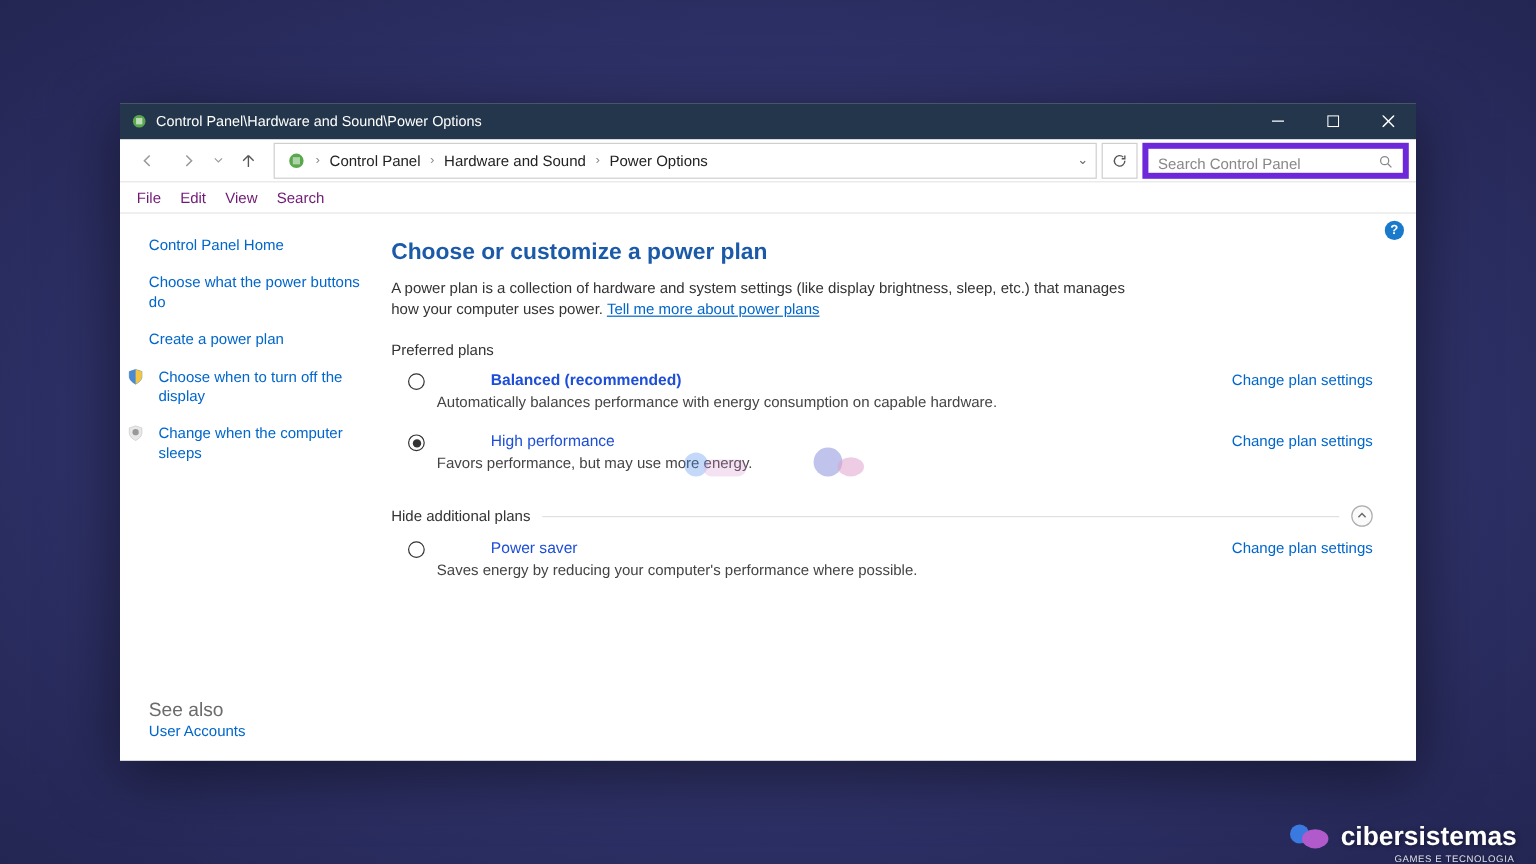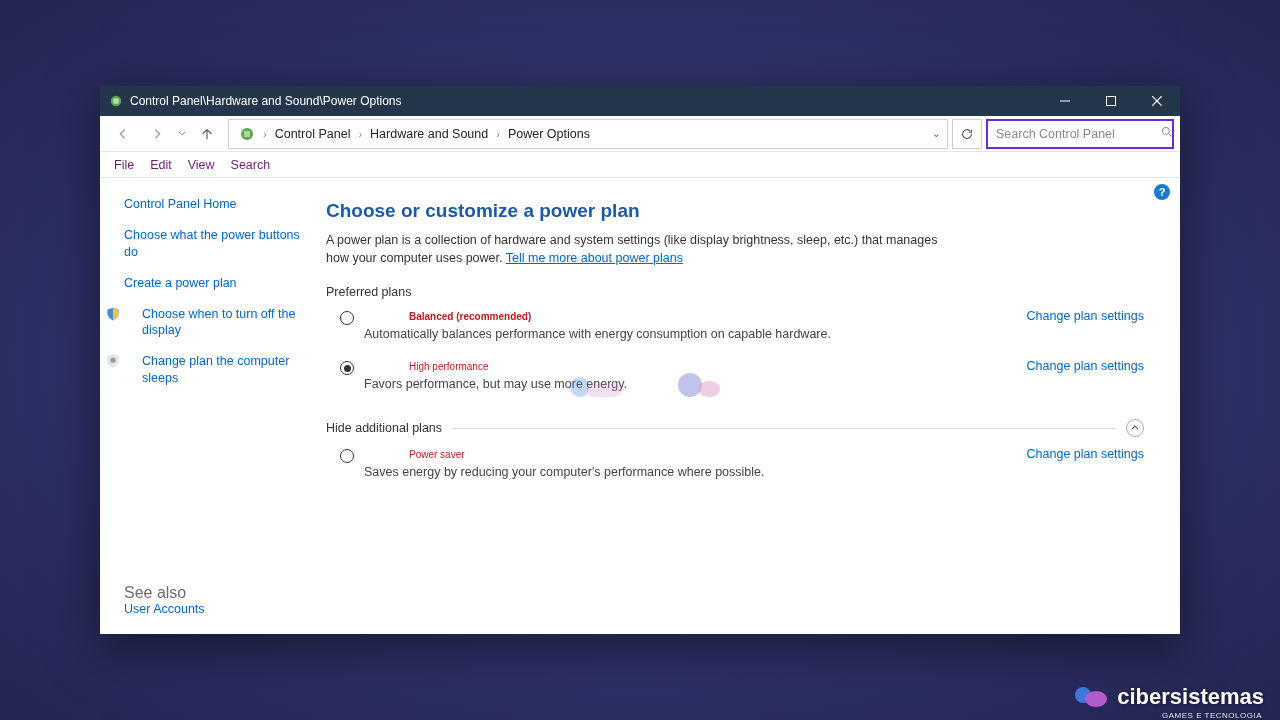--- a/index.html
+++ b/index.html
@@ -43,22 +43,22 @@
   }
   .crumb-icon { width: 20px; height:20px; margin: 0 4px; display:flex; align-items:center; justify-content:center;}
   .crumb { padding: 0 6px; font-size: 12.5px; color:#222; height:100%; display:flex; align-items:center;}
   .crumb-sep { color:#888; font-size:11px; padding:0 2px;}
   .crumb-drop { position:absolute; right:6px; color:#666; font-size:11px;}
   .refresh-btn {
     width: 30px; height:30px; border:1px solid #cfcfcf; margin-right:4px;
     display:flex; align-items:center; justify-content:center; color:#444;
   }
   .search-box {
-    width: 188px; height:30px; border:2px solid #6d28d9;
-    display:flex; align-items:center; padding:0 8px; color:#888;
+    width: 222px; height:30px; border:5px solid #6d28d9;
+    display:flex; align-items:flex-end; padding:0 8px; color:#888;
   }
   .search-box input {
     flex:1; border:none; outline:none; font-size:12.5px; color:#333; background:transparent;
   }
   .search-box input::placeholder { color:#888; }
   .search-icon { color:#888; font-size:12px; margin-left:4px;}
 
   
   .menubar {
     height: 26px; display:flex; align-items:center; gap:0; padding: 0 6px;
@@ -71,21 +71,21 @@
   .help-icon {
     position:absolute; top:6px; right:10px; width:16px; height:16px;
     background:#1979ca; color:#fff; border-radius:50%;
     display:flex; align-items:center; justify-content:center; font-size:11px; font-weight:bold;
   }
   .sidebar {
     width: 226px; padding: 18px 10px 14px 24px; display:flex; flex-direction:column;
     font-size: 12.5px;
   }
   .side-link { color:#0066cc; margin-bottom: 14px; line-height:1.35;}
-  .side-link.with-icon { display:flex; gap:22px; margin-left:-18px; align-items:flex-start;}
+  .side-link.with-icon { display:flex; gap:12px; margin-left:-18px; align-items:flex-start;}
   .side-link-icon { width:14px; height:14px; flex-shrink:0; margin-top:1px; display:flex; align-items:center; justify-content:center;}
   .sidebar .spacer { flex:1; }
   .see-also { color:#6b6b6b; font-size:16px; }
   .see-also-link { color:#0066cc; font-size:12.5px; margin-bottom:4px;}
 
   .main {
     flex:1; padding: 22px 36px 10px 0;
     font-size: 12.5px; color:#222;
   }
   .main h1 {
@@ -107,21 +107,21 @@
   }
   .radio {
     width:14px; height:14px; border:1.5px solid #333; border-radius:50%;
     margin-top:2px; flex-shrink:0; position:relative; background:#fff;
   }
   .radio.selected::after {
     content:""; position:absolute; inset:2.5px; border-radius:50%; background:#333;
   }
   .plan-body { margin-left:10px; flex:1;}
   .plan-head { display:flex; align-items:baseline;}
-  .plan-name { font-size:10px; color:#b91c1c;padding-left:45px;}
+  .plan-name { font-size:13px; color:#1d4ed8;padding-left:45px;}
   .plan-name.bold { font-weight:600;}
   .plan-desc { font-size:12.5px; color:#444; margin-top:4px;}
   .change-link { color:#0066cc; font-size:12.5px; margin-left:auto; padding-left:20px; white-space:nowrap;}
 
   .watermark {
     position:absolute; right:16px; bottom:10px; color:#fff;
     display:flex; align-items:center; gap:10px; font-size:22px; font-weight:700;
     text-shadow: 1px 1px 4px rgba(0,0,0,0.4); z-index: 50;
   }
   .watermark .sub { position:absolute; right:2px; bottom:-10px; font-size:8px; font-weight:400; letter-spacing:0.5px; opacity:0.85;}
@@ -249,21 +249,21 @@
         </span>
         <span>Choose when to turn off the display</span>
       </div>
       <div class="side-link with-icon">
         <span class="side-link-icon">
           <svg width="14" height="14" viewBox="0 0 16 16">
               <path d="M8 1 L14 3 V8 C14 12 8 15 8 15 C8 15 2 12 2 8 V3 Z" fill="#e8e8e8" stroke="#bcbcbc" stroke-width="0.5"></path>
               <circle cx="8" cy="7" r="3" fill="#999"></circle>
             </svg>
         </span>
-        <span>Change plan the computer sleeps</span>
+        <span>Change when the computer sleeps</span>
       </div>
 
       <div class="spacer"></div>
 
       <div class="see-also">See also</div>
       <div class="see-also-link">User Accounts</div>
     </div>
 
     <div class="main">
       <h1>Choose or customize a power plan</h1>

